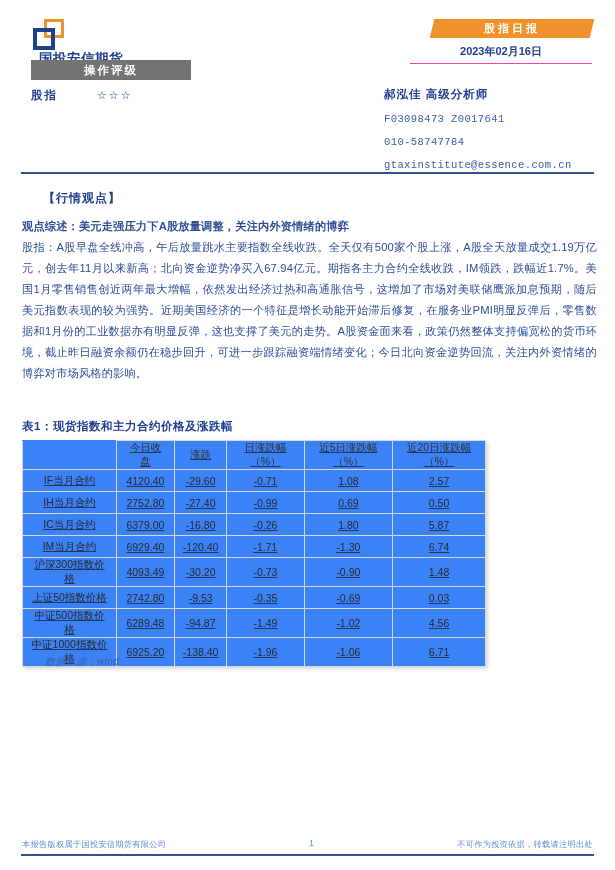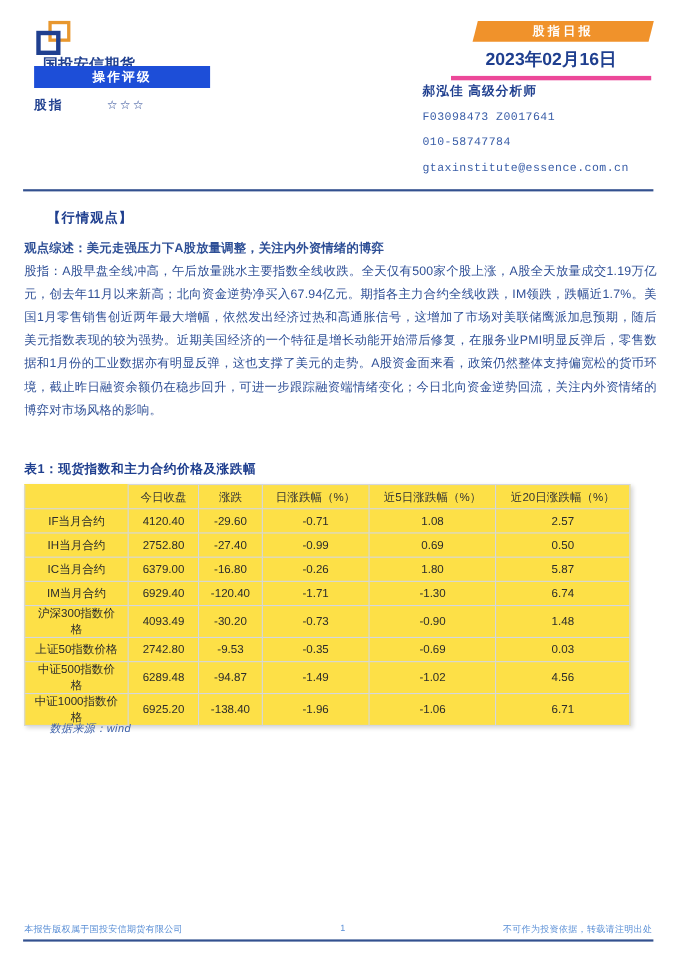--- a/index.html
+++ b/index.html
@@ -26,66 +26,66 @@
     position: absolute; left: 0; bottom: 0; width: 22px; height: 22px;
     border: 4px solid #1F3F8F; background: transparent;
   }
   .logo-text { margin-left: 6px; padding-top: 1px; }
   .logo-cn { font-size: 13.5px; font-weight: bold; color: #1F3F8F; letter-spacing: .5px; line-height: 15px; }
   .logo-en { font-size: 6px; color: #7d7f86; letter-spacing: .2px; line-height: 9px; margin-top: 1px;
              border-top: 1px solid #9a9ca2; padding-top: 1px; width: 100px; }
 
   .rating-bar {
     position: absolute; left: 31px; top: 60px; width: 160px; height: 20px;
-    background: #1d4ed8; color: #ffffff; font-size: 11.5px; font-weight: bold;
+    background: #737373; color: #ffffff; font-size: 11.5px; font-weight: bold;
     display: flex; align-items: center; justify-content: center; letter-spacing: 2px;
   }
   .rating-row { position: absolute; left: 31px; top: 88px; width: 180px;
                 display: flex; align-items: center; }
   .rating-name { font-size: 11.5px; font-weight: bold; color: #1F3F8F; width: 66px; letter-spacing: 2px;}
   .rating-stars { font-size: 11px; color: #1F3F8F; letter-spacing: 2px; }
 
   .report-banner {
     position: absolute; right: 23px; top: 19px; width: 160px; height: 19px;
     background: #F0922B; color: #ffffff;
     font-size: 11px; font-weight: bold; letter-spacing: 3px;
     display: flex; align-items: center; justify-content: center;
     transform: skewX(-14deg);
   }
   .report-banner span { transform: skewX(14deg); }
 
   .report-date {
     position: absolute; right: 23px; top: 44px; width: 182px;
-    text-align: center; font-size: 16px; font-weight: bold; color: #1F3F8F;
-    padding-bottom: 4px; border-bottom: 4px solid #ec4899;
-  }
-
-  .contact { position: absolute; left: 384px; top: 75px; width: 220px; }
+    text-align: center; font-size: 11px; font-weight: bold; color: #1F3F8F;
+    padding-bottom: 4px; border-bottom: 1px solid #ec4899;
+  }
+
+  .contact { position: absolute; left: 384px; top: 87px; width: 220px; }
   .contact .analyst { font-size: 11.5px; font-weight: bold; color: #1F3F8F; letter-spacing: 1px; margin-bottom: 11px; }
   .contact .line { font-size: 10.5px; color: #3a5ea8; letter-spacing: .4px; margin-bottom: 11px;
                    font-family: "Liberation Mono", "DejaVu Sans Mono", monospace; }
 
   .hr-thick { position: absolute; left: 21px; top: 172px; width: 573px; height: 2px; background: #33518f; }
 
   
   .section-title { position: absolute; left: 43px; top: 190px;
     font-size: 12px; font-weight: bold; color: #1F3F8F; letter-spacing: 1px; }
 
   .prose { position: absolute; left: 22px; top: 216px; width: 575px;
     font-size: 11.2px; line-height: 21px; color: #2e4f96; text-align: justify; letter-spacing: .2px; }
   .prose p { margin: 0 0 0 0; }
   .prose p.lead { font-weight: bold; margin-bottom: 0px; }
 
   
   .table-caption { position: absolute; left: 22px; top: 419px;
     font-size: 11.5px; font-weight: bold; color: #1F3F8F; letter-spacing: .5px; }
 
   .tbl-wrap { position: absolute; left: 22px; top: 440px; width: 551px; }
-  table.data { border-collapse: collapse; width: 551px; background: #fde047;
-    box-shadow: 2px 2px 4px rgba(0,0,0,.16); }
+  table.data { border-collapse: collapse; width: 464px; background: #3b82f6;
+    box-shadow: 2px 2px 4px rgba(0,0,0,.16); text-decoration: underline; }
   table.data th, table.data td {
     border: 1px solid #d4d7de; font-size: 10.5px; color: #2b2b2b;
     height: 22px; padding: 0 8px; font-weight: normal;
     font-family: "Liberation Sans", "DejaVu Sans", sans-serif;
   }
   table.data th { text-align: center; color: #333; }
   table.data td.rowlabel { text-align: center; width: 94px; }
   table.data td.num { text-align: center; }
   table.data th.corner { border-left: none; border-top: none; }
   table.data tr.head th:first-child { border-left: 1px solid #d4d7de; }

